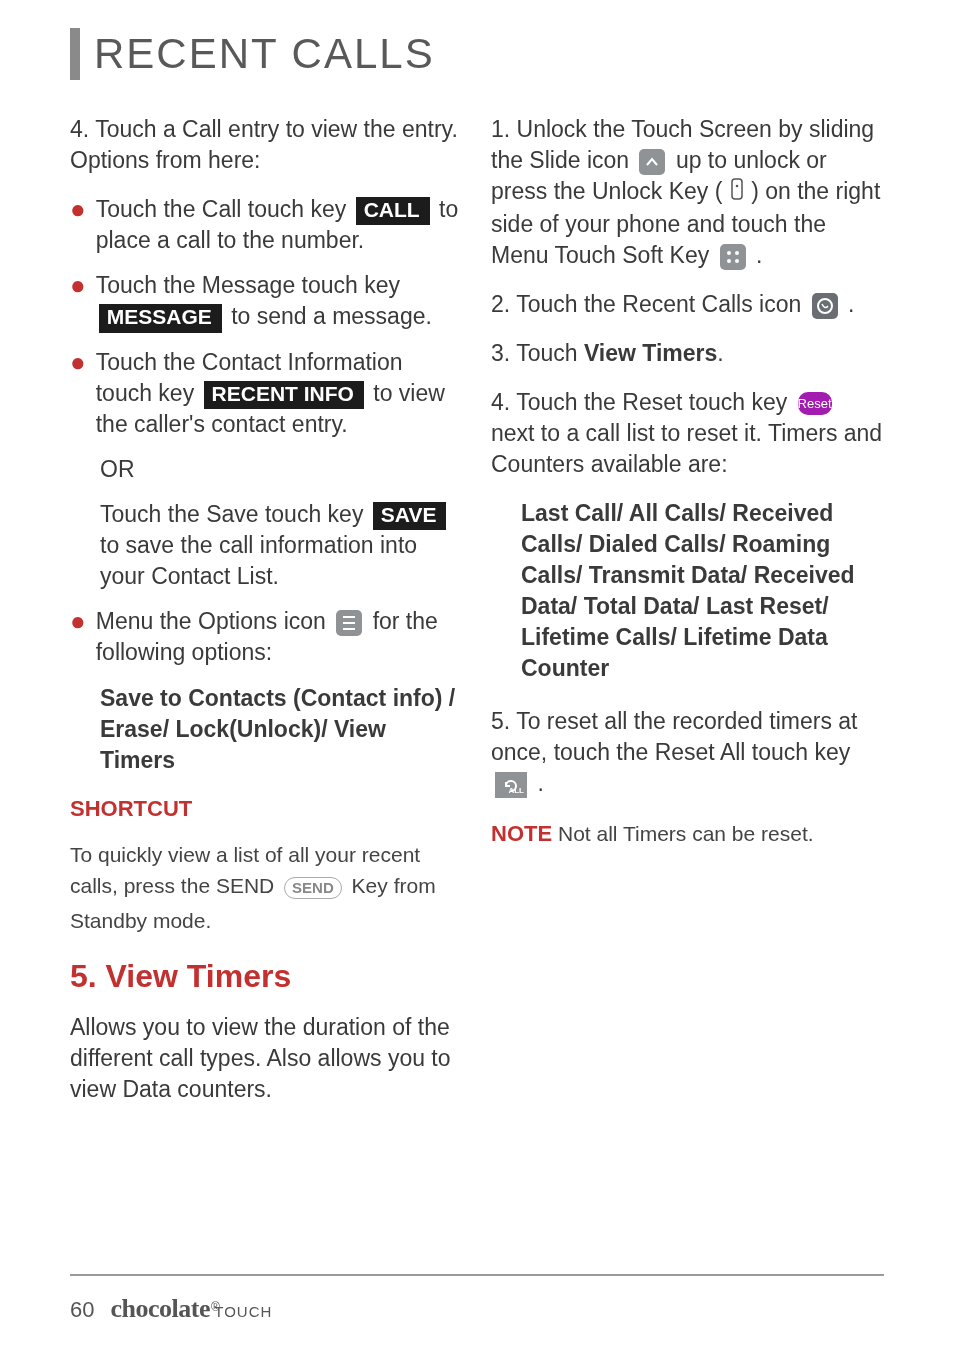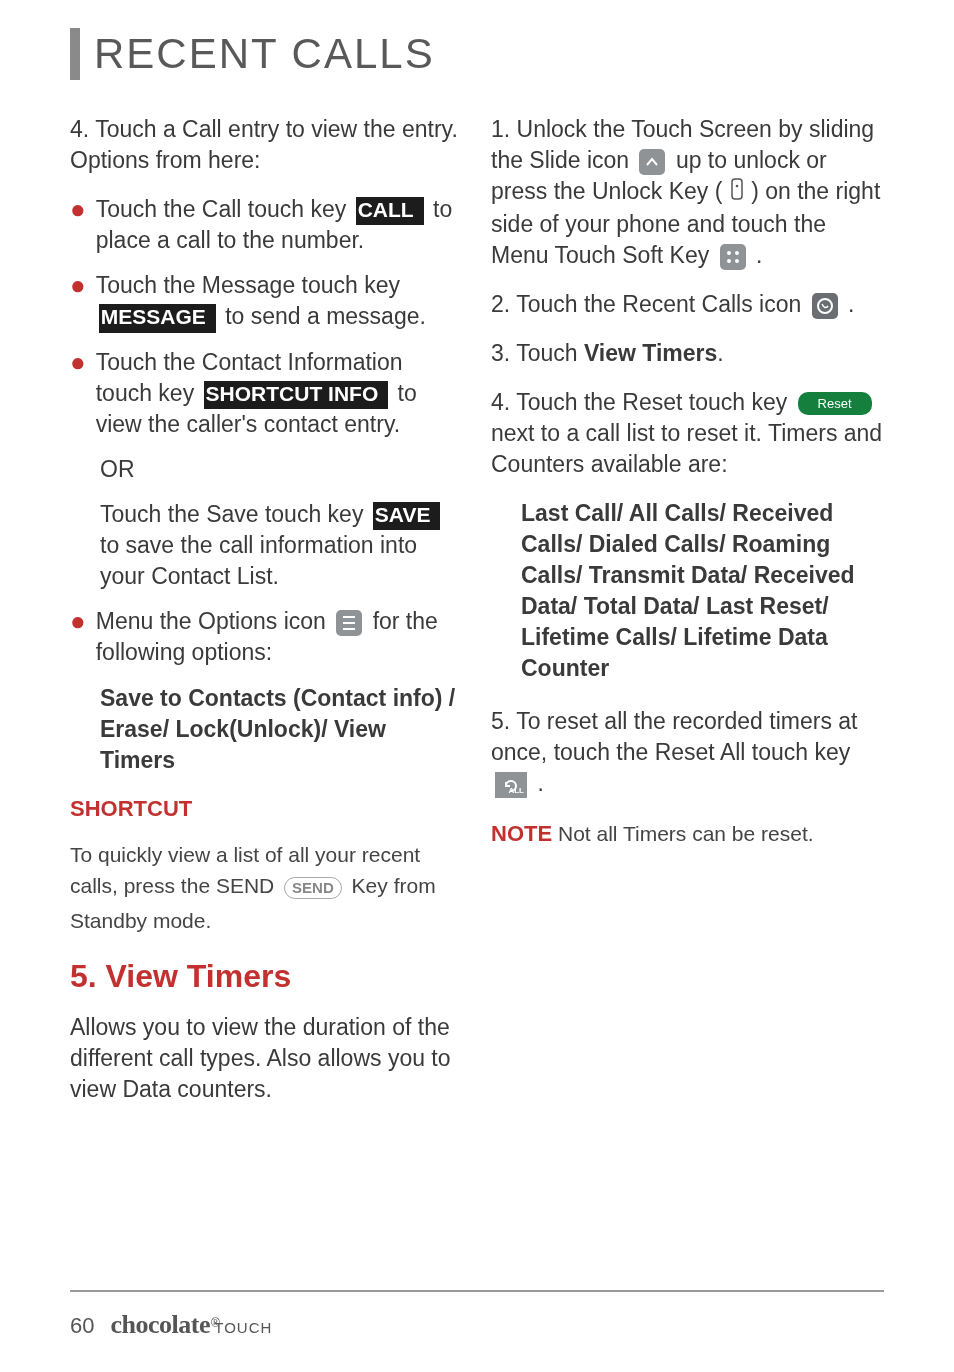--- a/index.html
+++ b/index.html
@@ -44,21 +44,21 @@
     margin-right: 10px;
     margin-top: 2px;
   }
   .bullet .bcontent { flex:1; }
   .indent { margin-left: 30px; margin-bottom: 14px; }
   .key {
     display:inline-block;
     background:#1c1c1c;
     color:#fff;
     font-weight:700;
-    padding:0px 10px 2px 2px;
+    padding:0px 10px 2px 8px;
     font-size:21px;
     line-height:1.25;
     margin:0 3px;
   }
   .icon-square {
     display:inline-flex;
     align-items:center;
     justify-content:center;
     width:26px; height:26px;
     border-radius:5px;
@@ -67,24 +67,24 @@
   }
   .icon-slide { background:#8f9396; }
   .icon-slide svg path{ stroke:#fff; fill:none; stroke-width:2; }
   .icon-menu { background:#8f9396; color:#fff; font-size:16px; letter-spacing:1px; }
   .icon-options { background:#8f9396; }
   .icon-options .bar{ display:block; width:12px; height:2px; background:#fff; margin:2px auto;}
   .icon-recent { background:#6a6e72; border-radius:5px; }
   .icon-recent svg circle{ fill:none; stroke:#fff; stroke-width:2; }
   .icon-reset {
     display:inline-block;
-    background:#15803d;
+    background:#a21caf;
     color:#fff;
     font-size:13px;
-    padding:3px 20px;
+    padding:3px 0;
     border-radius:10px;
     vertical-align:middle;
     margin:0 4px;
   }
   .icon-send {
     display:inline-block;
     color:#888;
     font-size:15px;
     padding:0px 7px;
     border:1.5px solid #aaa;
@@ -121,21 +121,21 @@
   .small { font-size:21px; line-height:1.32; color:#444; }
   .section-title {
     color:#c2302f;
     font-weight:700;
     font-size:32px;
     margin-top:20px;
     margin-bottom:14px;
   }
   .footer {
     position:absolute;
-    bottom:32px;
+    bottom:48px;
     left:70px;
     right:70px;
   }
   .footer hr{
     border:none;
     border-top:2px solid #9a9a9a;
     margin-bottom:18px;
   }
   .footer-row { display:flex; align-items:baseline; gap:16px; color:#555; }
   .footer .pg { font-size:22px; }
@@ -172,21 +172,21 @@
         <span>Touch the Message touch key </span>
         <span class="key">MESSAGE</span>
         <span> to send a message.</span>
       </div>
     </div>
 
     <div class="bullet">
       <span class="dot">●</span>
       <div class="bcontent">
         <span>Touch the Contact Information touch key </span>
-        <span class="key">SHORTCUT INFO</span>
+        <span class="key">RECENT INFO</span>
         <span> to view the caller's contact entry.</span>
       </div>
     </div>
 
     <div class="indent">OR</div>
 
     <div class="indent">
       <span>Touch the Save touch key </span>
       <span class="key">SAVE</span>
       <span> to save the call information into your Contact List.</span>

